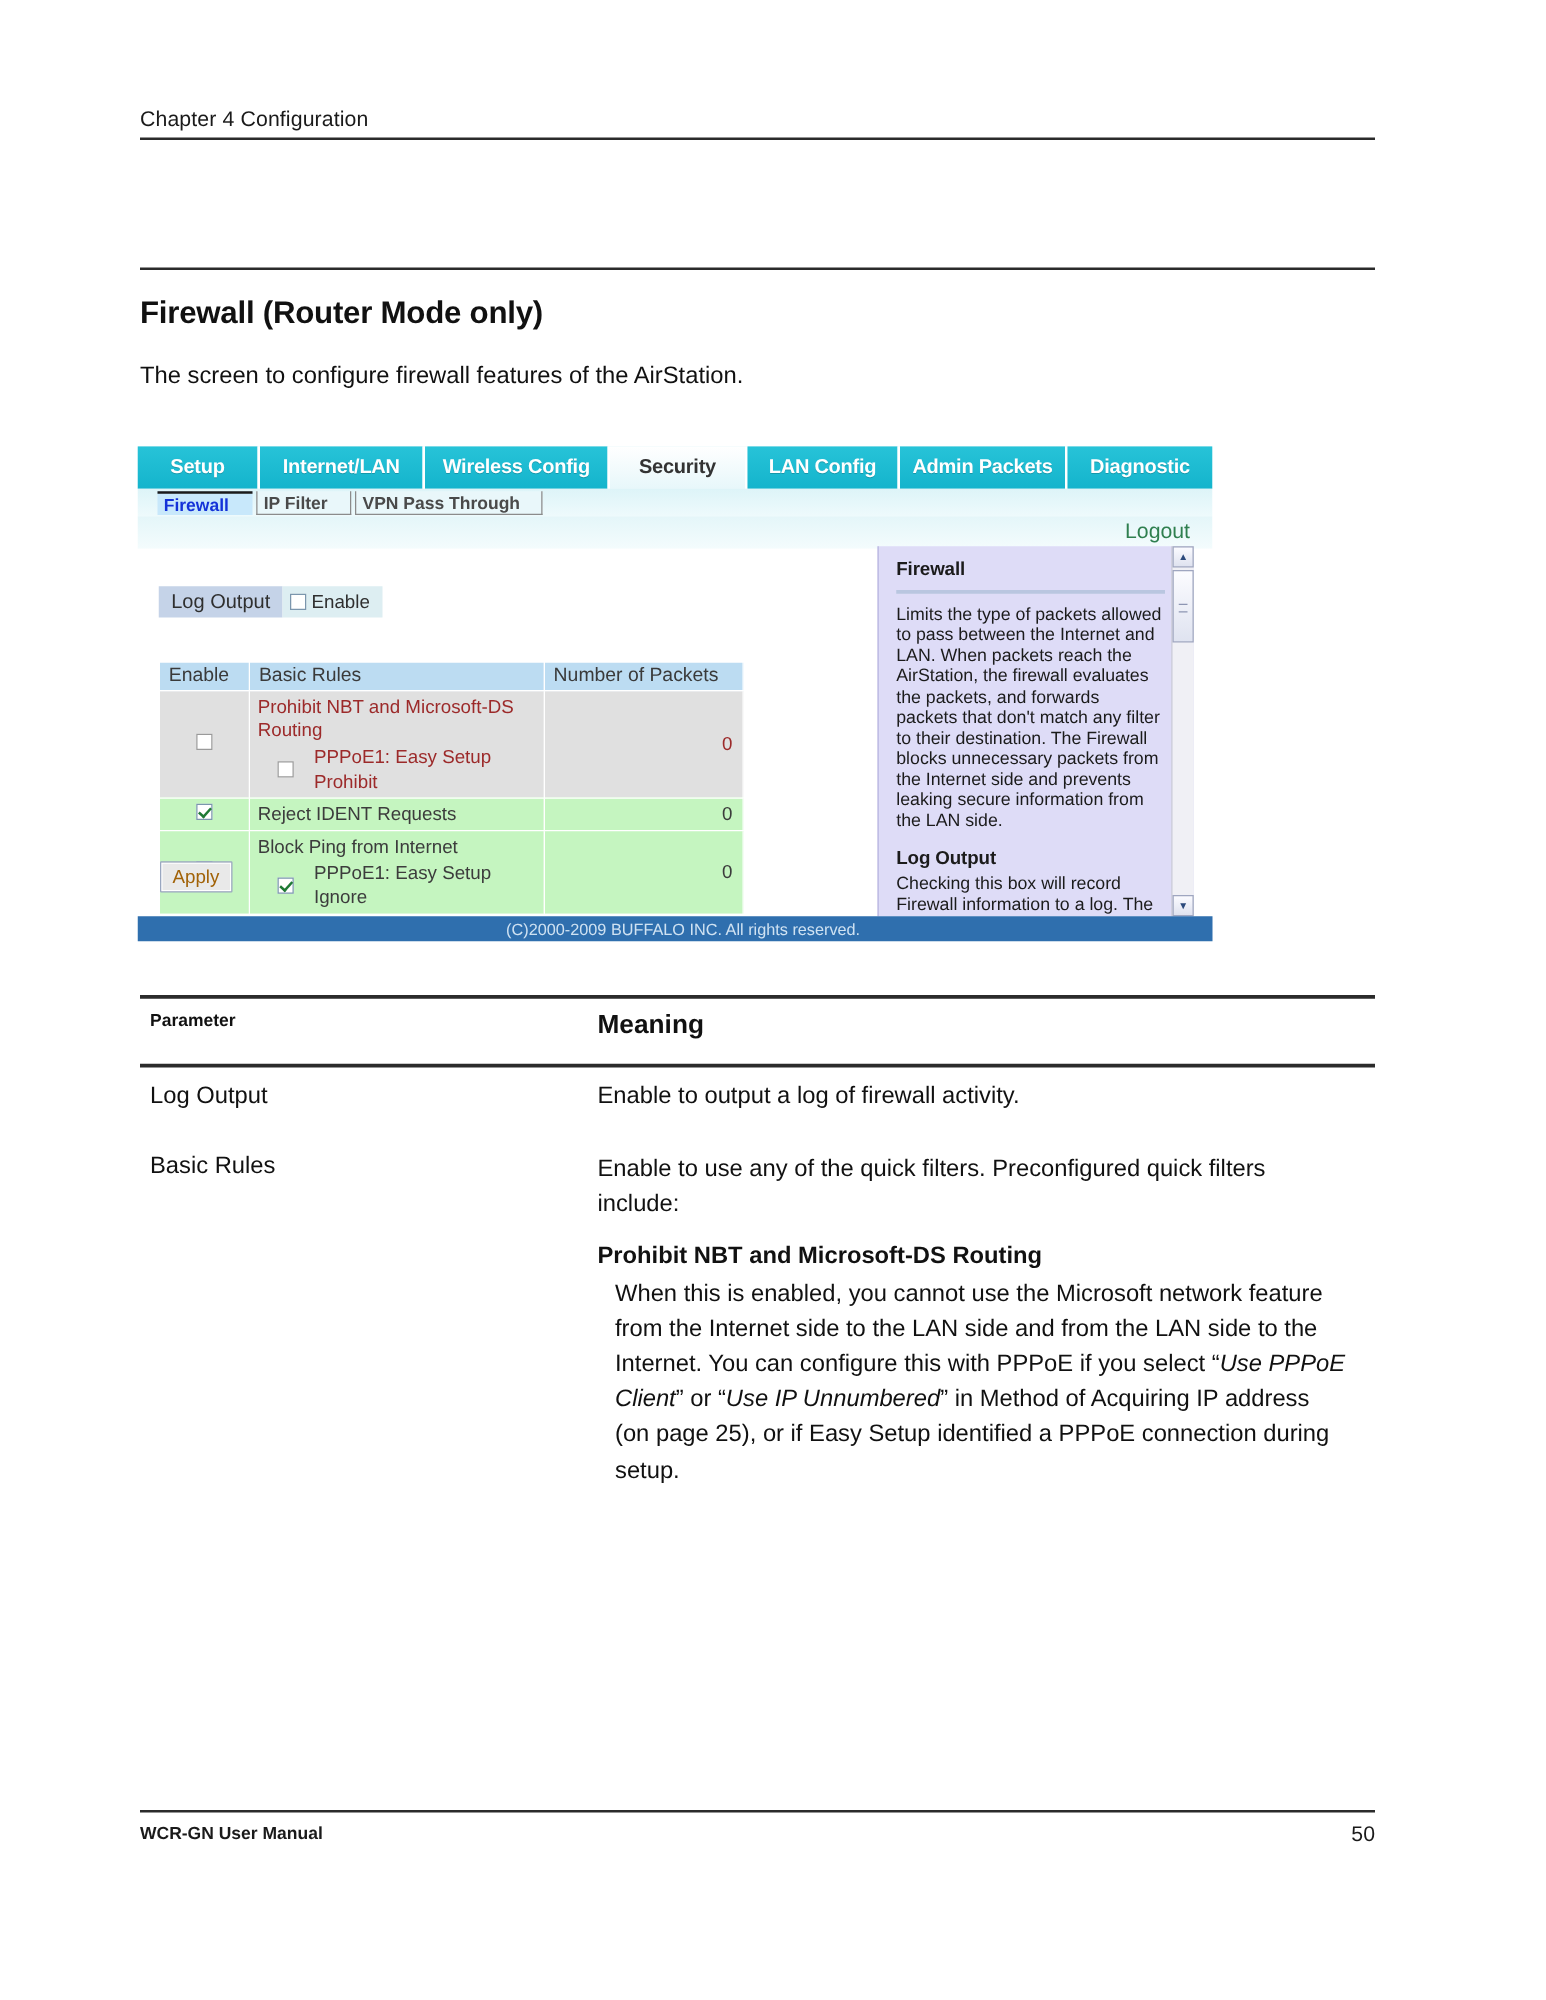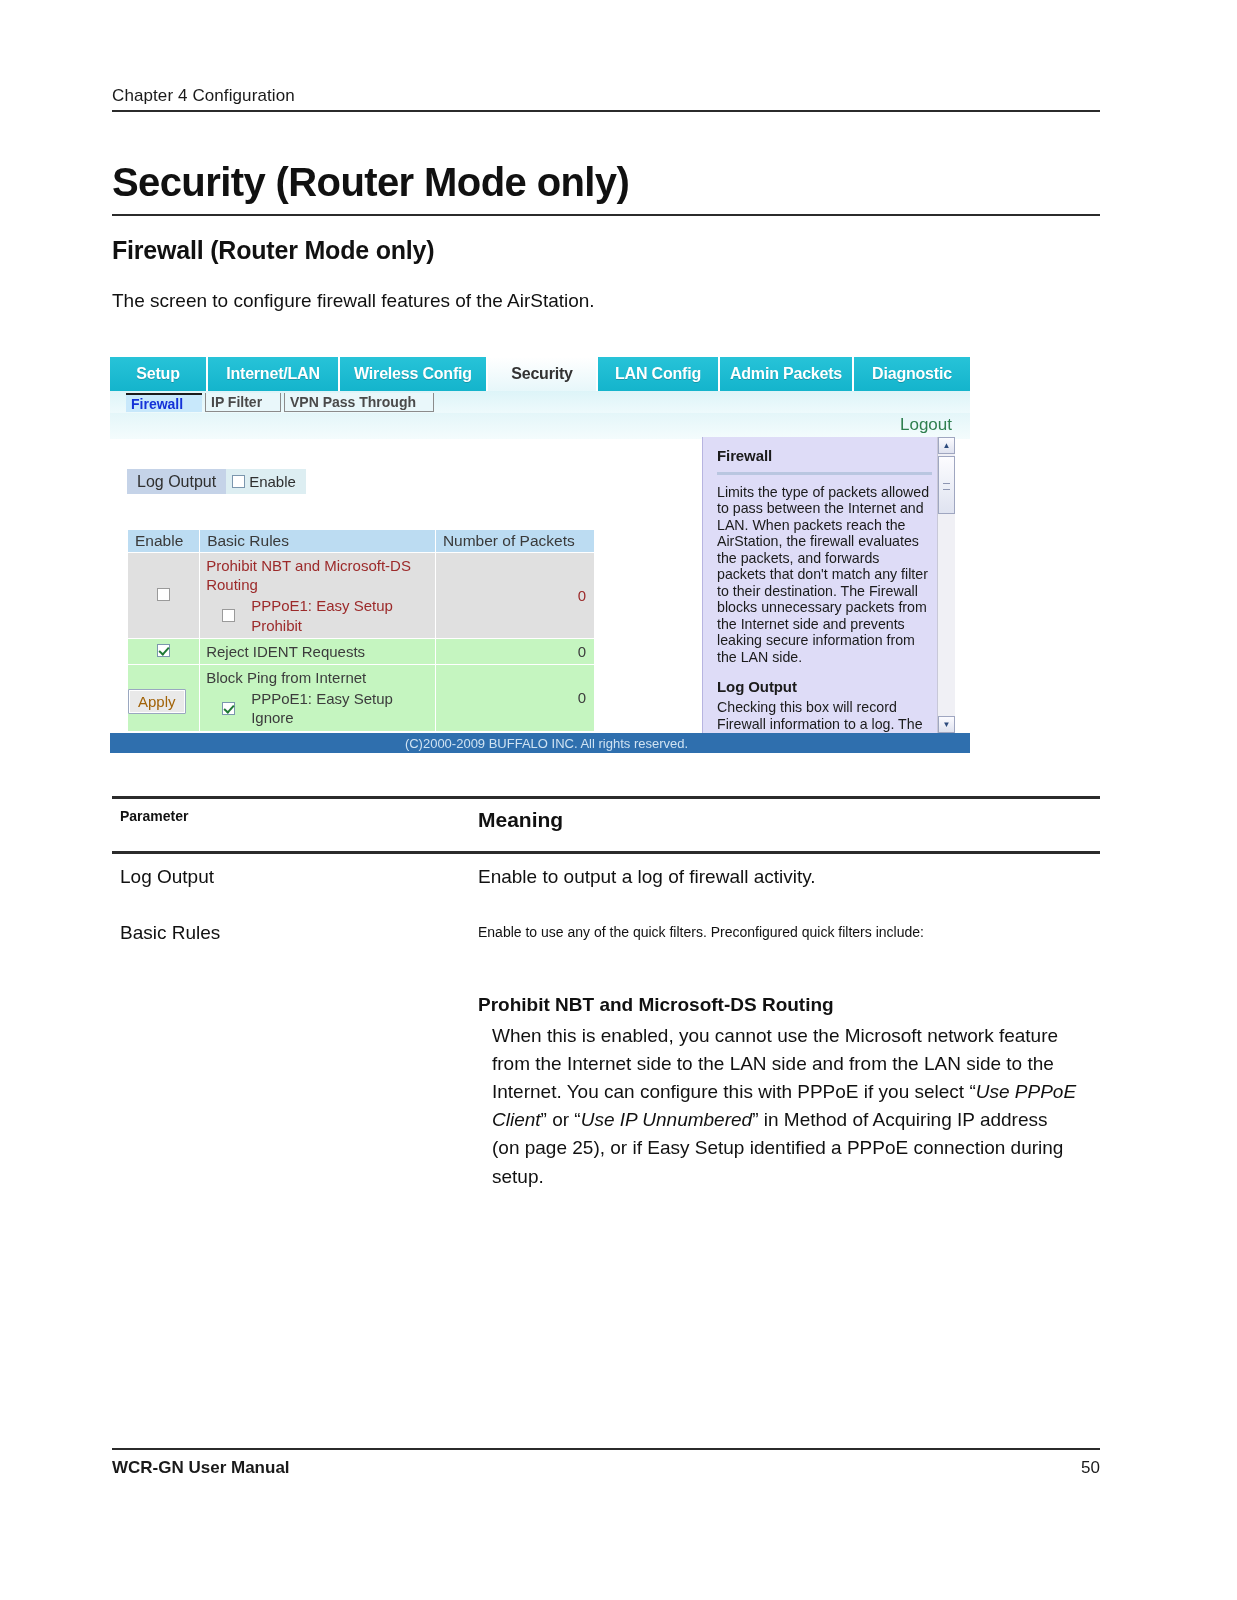--- a/index.html
+++ b/index.html
@@ -467,21 +467,21 @@
     top: 922px;
     font-size: 19px;
     color: #111111;
     white-space: nowrap;
   }
   .td-mean-2 {
     position: absolute;
     left: 478px;
     top: 922px;
     width: 600px;
-    font-size: 14px;
+    font-size: 19px;
     line-height: 1.48;
     color: #111111;
   }
   .sub-head {
     position: absolute;
     left: 478px;
     top: 994px;
     font-size: 19px;
     font-weight: bold;
     color: #111111;
@@ -504,21 +504,21 @@
     left: 112px;
     top: 1448px;
     width: 988px;
     height: 2px;
     background: #2b2b2b;
   }
   .foot-left {
     position: absolute;
     left: 112px;
     top: 1458px;
-    font-size: 17px;
+    font-size: 14px;
     font-weight: bold;
     color: #1a1a1a;
     white-space: nowrap;
   }
   .foot-right {
     position: absolute;
     right: 137px;
     top: 1458px;
     font-size: 17px;
     color: #1a1a1a;
@@ -526,21 +526,20 @@
   }
 </style>
 </head>
 <body>
 
 <div class="page">
 
   <div class="running-head">Chapter 4  Configuration</div>
   <div class="rule-head"></div>
 
-  <div class="h1">Security (Router Mode only)</div>
   <div class="rule-h1"></div>
   <div class="h2">Firewall (Router Mode only)</div>
   <div class="intro">The screen to configure firewall features of the AirStation.</div>
 
   <div class="shot">
 
     <div class="tabbar"></div>
 
     <div class="tab" style="left:0px;width:98px;">Setup</div>
     <div class="tab" style="left:98px;width:132px;">Internet/LAN</div>

